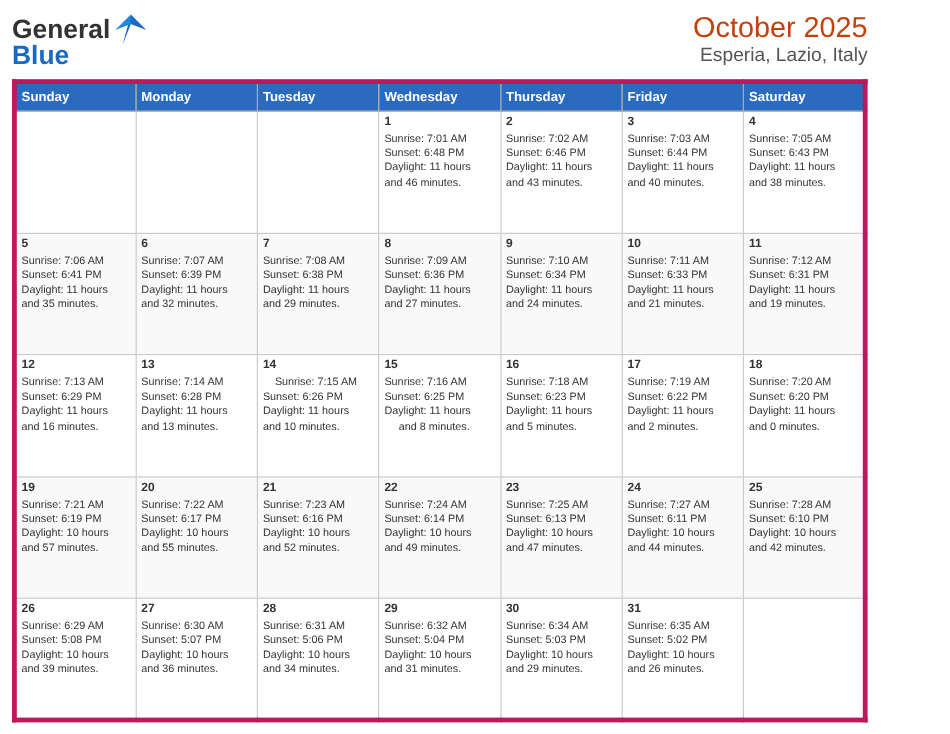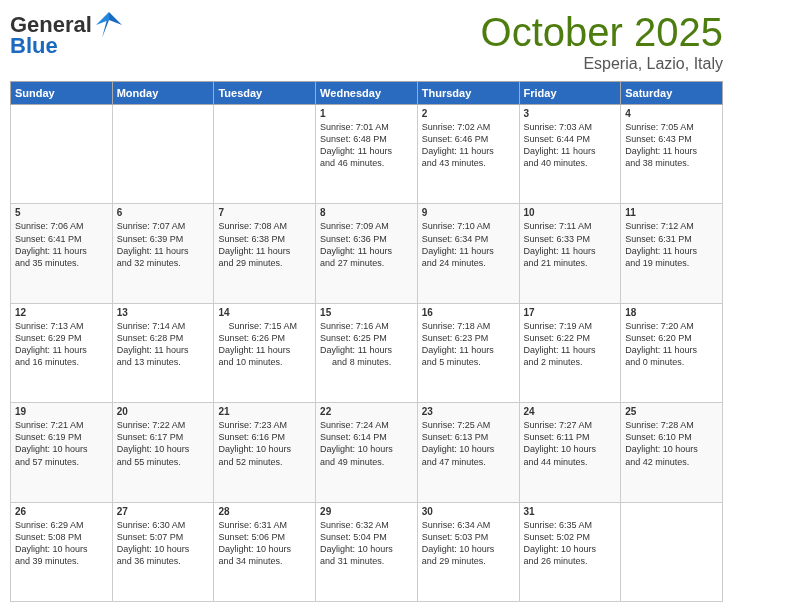--- a/index.html
+++ b/index.html
@@ -36,31 +36,31 @@
     .logo-blue { color: #1a6abf; }
     .logo-icon {
       width: 30px;
       height: 30px;
       margin-left: 2px;
     }
     .title-block {
       text-align: right;
     }
     .month-title {
-      font-size: 40px;
-      color: #4d7c0f;
+      font-size: 24px;
+      color: #c2410c;
       font-weight: normal;
     }
     .location {
       font-size: 16px;
       color: #555;
     }
     .calendar {
       flex: 1;
-      border: 1px solid #be185d;
+      border: 4px solid #be185d;
       border-collapse: collapse;
       width: 100%;
       table-layout: fixed;
     }
     .calendar th {
       background-color: #2a6abf;
       color: white;
       font-size: 11px;
       font-weight: bold;
       padding: 5px 4px;

